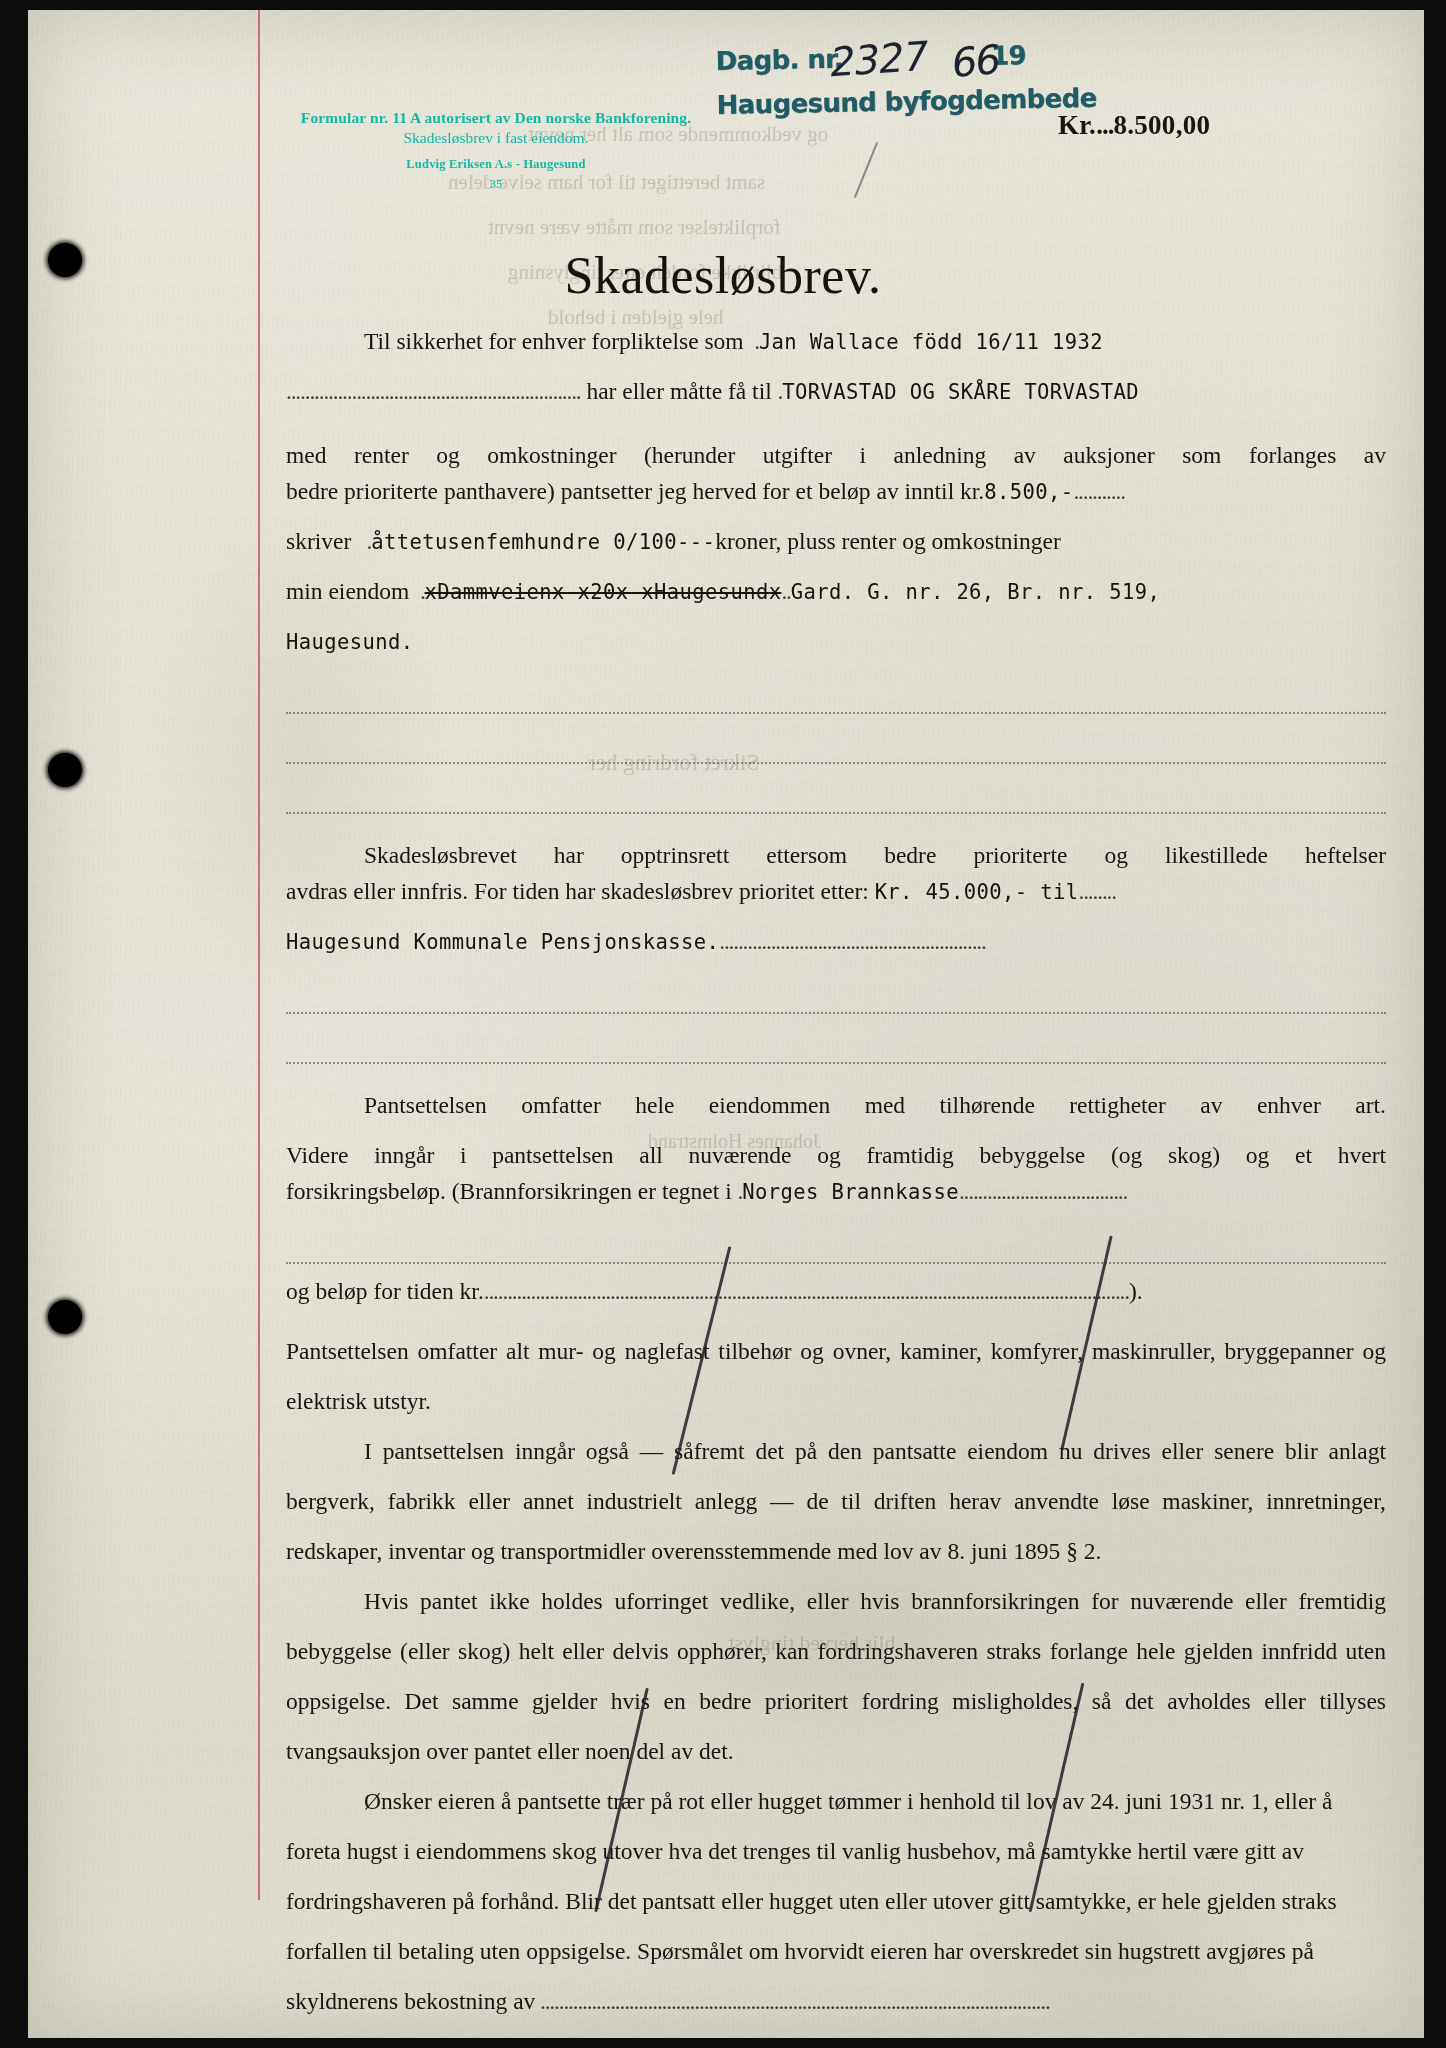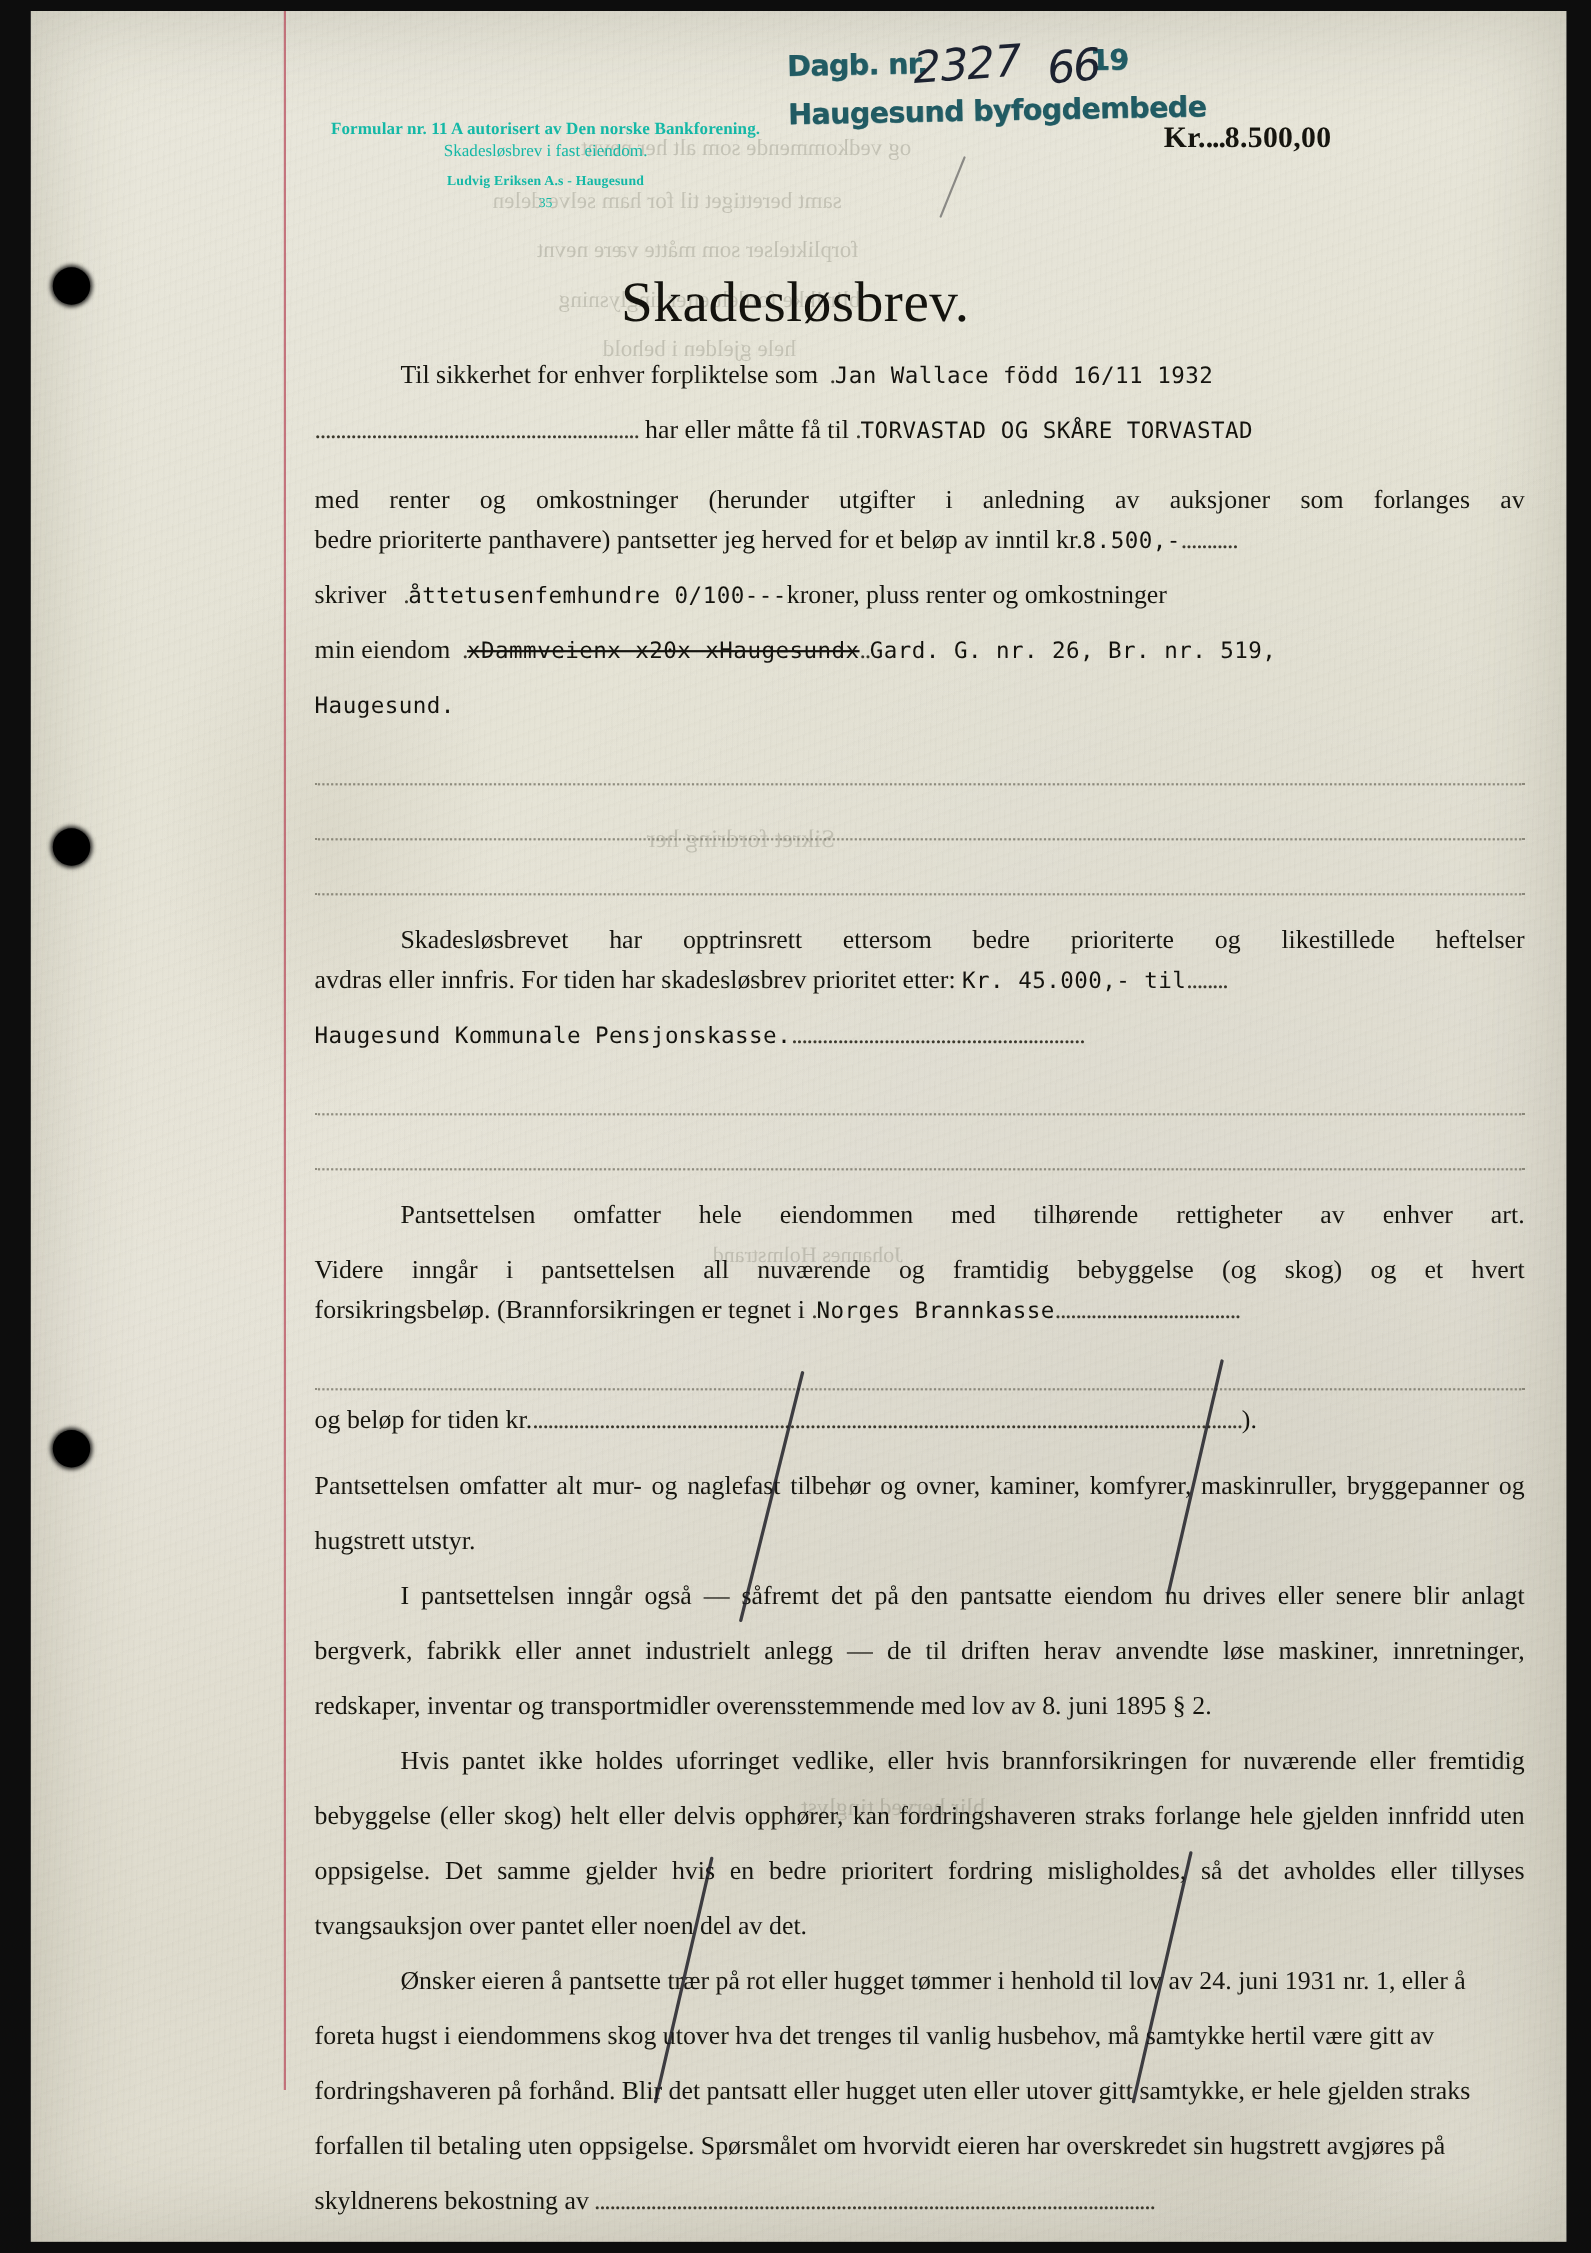--- a/index.html
+++ b/index.html
@@ -254,21 +254,21 @@
 
     <div class="ln">
       <div class="blankrule" style="left:0px;top:30px;width:1100px;"></div>
     </div>
 
     <div class="ln">
       <span>og beløp for tiden kr.</span><span class="dotfill">..........................................................................................................................................</span><span>).</span>
     </div>
 
     <div style="margin-top:-4px;">
-      <p class="para" style="margin:0;">Pantsettelsen omfatter alt mur- og naglefast tilbehør og ovner, kaminer, komfyrer, maskinruller, bryggepanner og hugstrett utstyr.</p>
+      <p class="para" style="margin:0;">Pantsettelsen omfatter alt mur- og naglefast tilbehør og ovner, kaminer, komfyrer, maskinruller, bryggepanner og elektrisk utstyr.</p>
     </div>
 
     <div style="text-indent:78px;">
       <p class="para" style="margin:0;">I pantsettelsen inngår også — såfremt det på den pantsatte eiendom nu drives eller senere blir anlagt bergverk, fabrikk eller annet industrielt anlegg — de til driften herav anvendte løse maskiner, innretninger, redskaper, inventar og transportmidler overensstemmende med lov av 8. juni 1895 § 2.</p>
     </div>
 
     <div style="text-indent:78px;">
       <p class="para" style="margin:0;">Hvis pantet ikke holdes uforringet vedlike, eller hvis brannforsikringen for nuværende eller fremtidig bebyggelse (eller skog) helt eller delvis opphører, kan fordringshaveren straks forlange hele gjelden innfridd uten oppsigelse. Det samme gjelder hvis en bedre prioritert fordring misligholdes, så det avholdes eller tillyses tvangsauksjon over pantet eller noen del av det.</p>
     </div>
 

